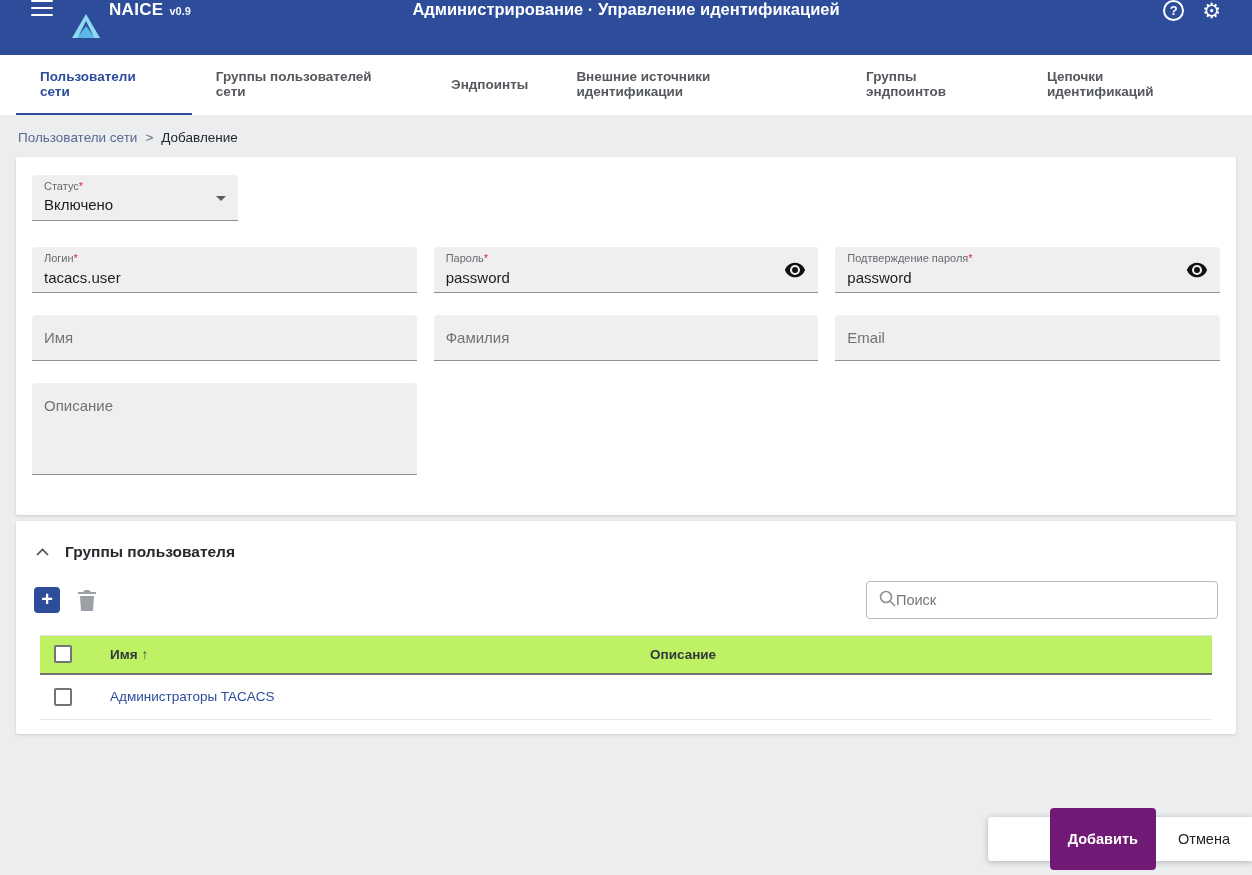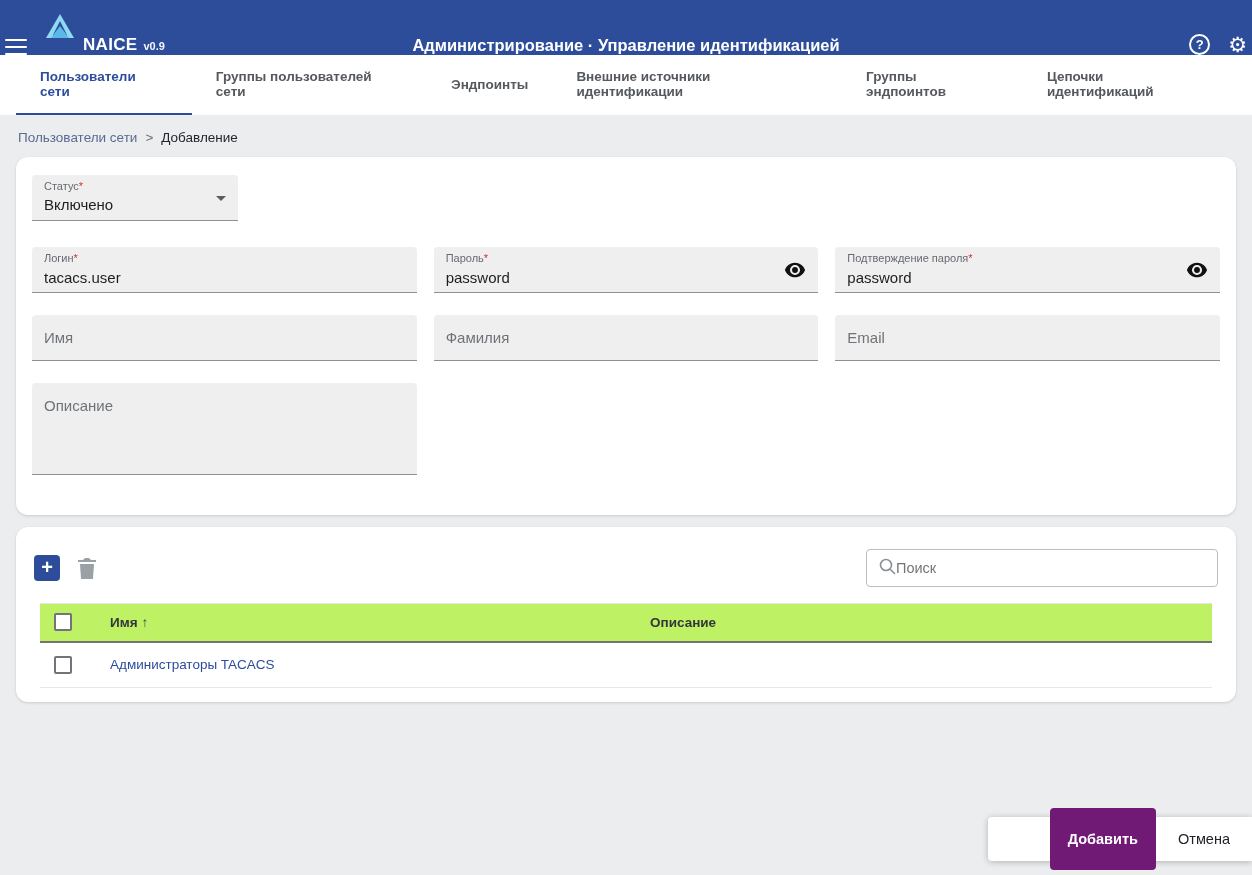--- a/index.html
+++ b/index.html
@@ -8,21 +8,21 @@
     font-family:"Liberation Sans", sans-serif;
     background:#ecedef;
     color:#1f1f1f;
     position:relative;
     overflow:hidden;
   }
 
   
   .appbar {
     height:55px; background:#2d4d9b; color:#fff;
-    display:flex; align-items:flex-end; padding:0 5px; position:relative;
+    display:flex; align-items:flex-start; padding:0 31px; position:relative;
   }
   .hamburger { width:22px; height:16px; display:flex; flex-direction:column; justify-content:space-between; cursor:pointer; margin-right:18px; }
   .hamburger span { display:block; height:2px; background:#fff; border-radius:1px; }
   .brand { display:flex; align-items:baseline; gap:6px; }
   .brand-logo { align-self:center; margin-right:8px; }
   .brand-name { font-size:17px; font-weight:bold; letter-spacing:.3px; }
   .brand-ver { font-size:11px; font-weight:bold; opacity:.95; }
   .appbar-title {
     position:absolute; left:0; right:0; text-align:center;
     font-size:16.5px; font-weight:bold; pointer-events:none;
@@ -47,21 +47,21 @@
   .tab.active { color:#2d4d9b; border-bottom-color:#2d4d9b; }
 
   
   .breadcrumb { padding:15px 18px 12px; font-size:13.5px; display:flex; gap:8px; align-items:center; }
   .crumb-link { color:#5a6a93; cursor:pointer; }
   .crumb-sep { color:#6b6f76; }
   .crumb-current { color:#23262b; }
 
   
   .card {
-    background:#fff; border-radius:12px; margin:0 16px 12px;
+    background:#fff; border-radius:2px; margin:0 16px 6px;
     box-shadow:0 1px 3px rgba(0,0,0,.14);
   }
   .card.form-card { padding:18px 16px 40px; }
   .card.groups-card { padding:16px 16px 14px; }
 
   
   .fields-grid { display:grid; grid-template-columns:repeat(3,1fr); column-gap:17px; row-gap:22px; }
   .tf {
     background:#efefef; border-bottom:1px solid #8f9194;
     border-radius:4px 4px 0 0; height:46px; padding:5px 12px 0; position:relative;
@@ -236,20 +236,28 @@
     </div>
 
     <div class="tf area">
       <textarea placeholder="Описание" style=""></textarea>
     </div>
   </div>
 </div>
 
 <div class="card groups-card">
 
+  <div class="section-head">
+    <span class="collapse-btn">
+      <svg width="13" height="8" viewBox="0 0 13 8">
+          <path d="M1 7 L6.5 1.5 L12 7" stroke="#4a4d52" stroke-width="1.7" fill="none"></path>
+        </svg>
+    </span>
+    <span class="section-title">Группы пользователя</span>
+  </div>
 
   <div class="toolbar">
     <div class="add-btn"></div>
     <span class="trash-btn">
       <svg width="18" height="21" viewBox="0 0 18 21">
         <path d="M5 2 L7 0 L11 0 L13 2 L18 2 L18 4 L0 4 L0 2 Z" fill="#9aa0a6"></path>
         <path d="M2 6 L16 6 L15 21 L3 21 Z" fill="#9aa0a6"></path>
       </svg>
     </span>
     <div class="search-box">

